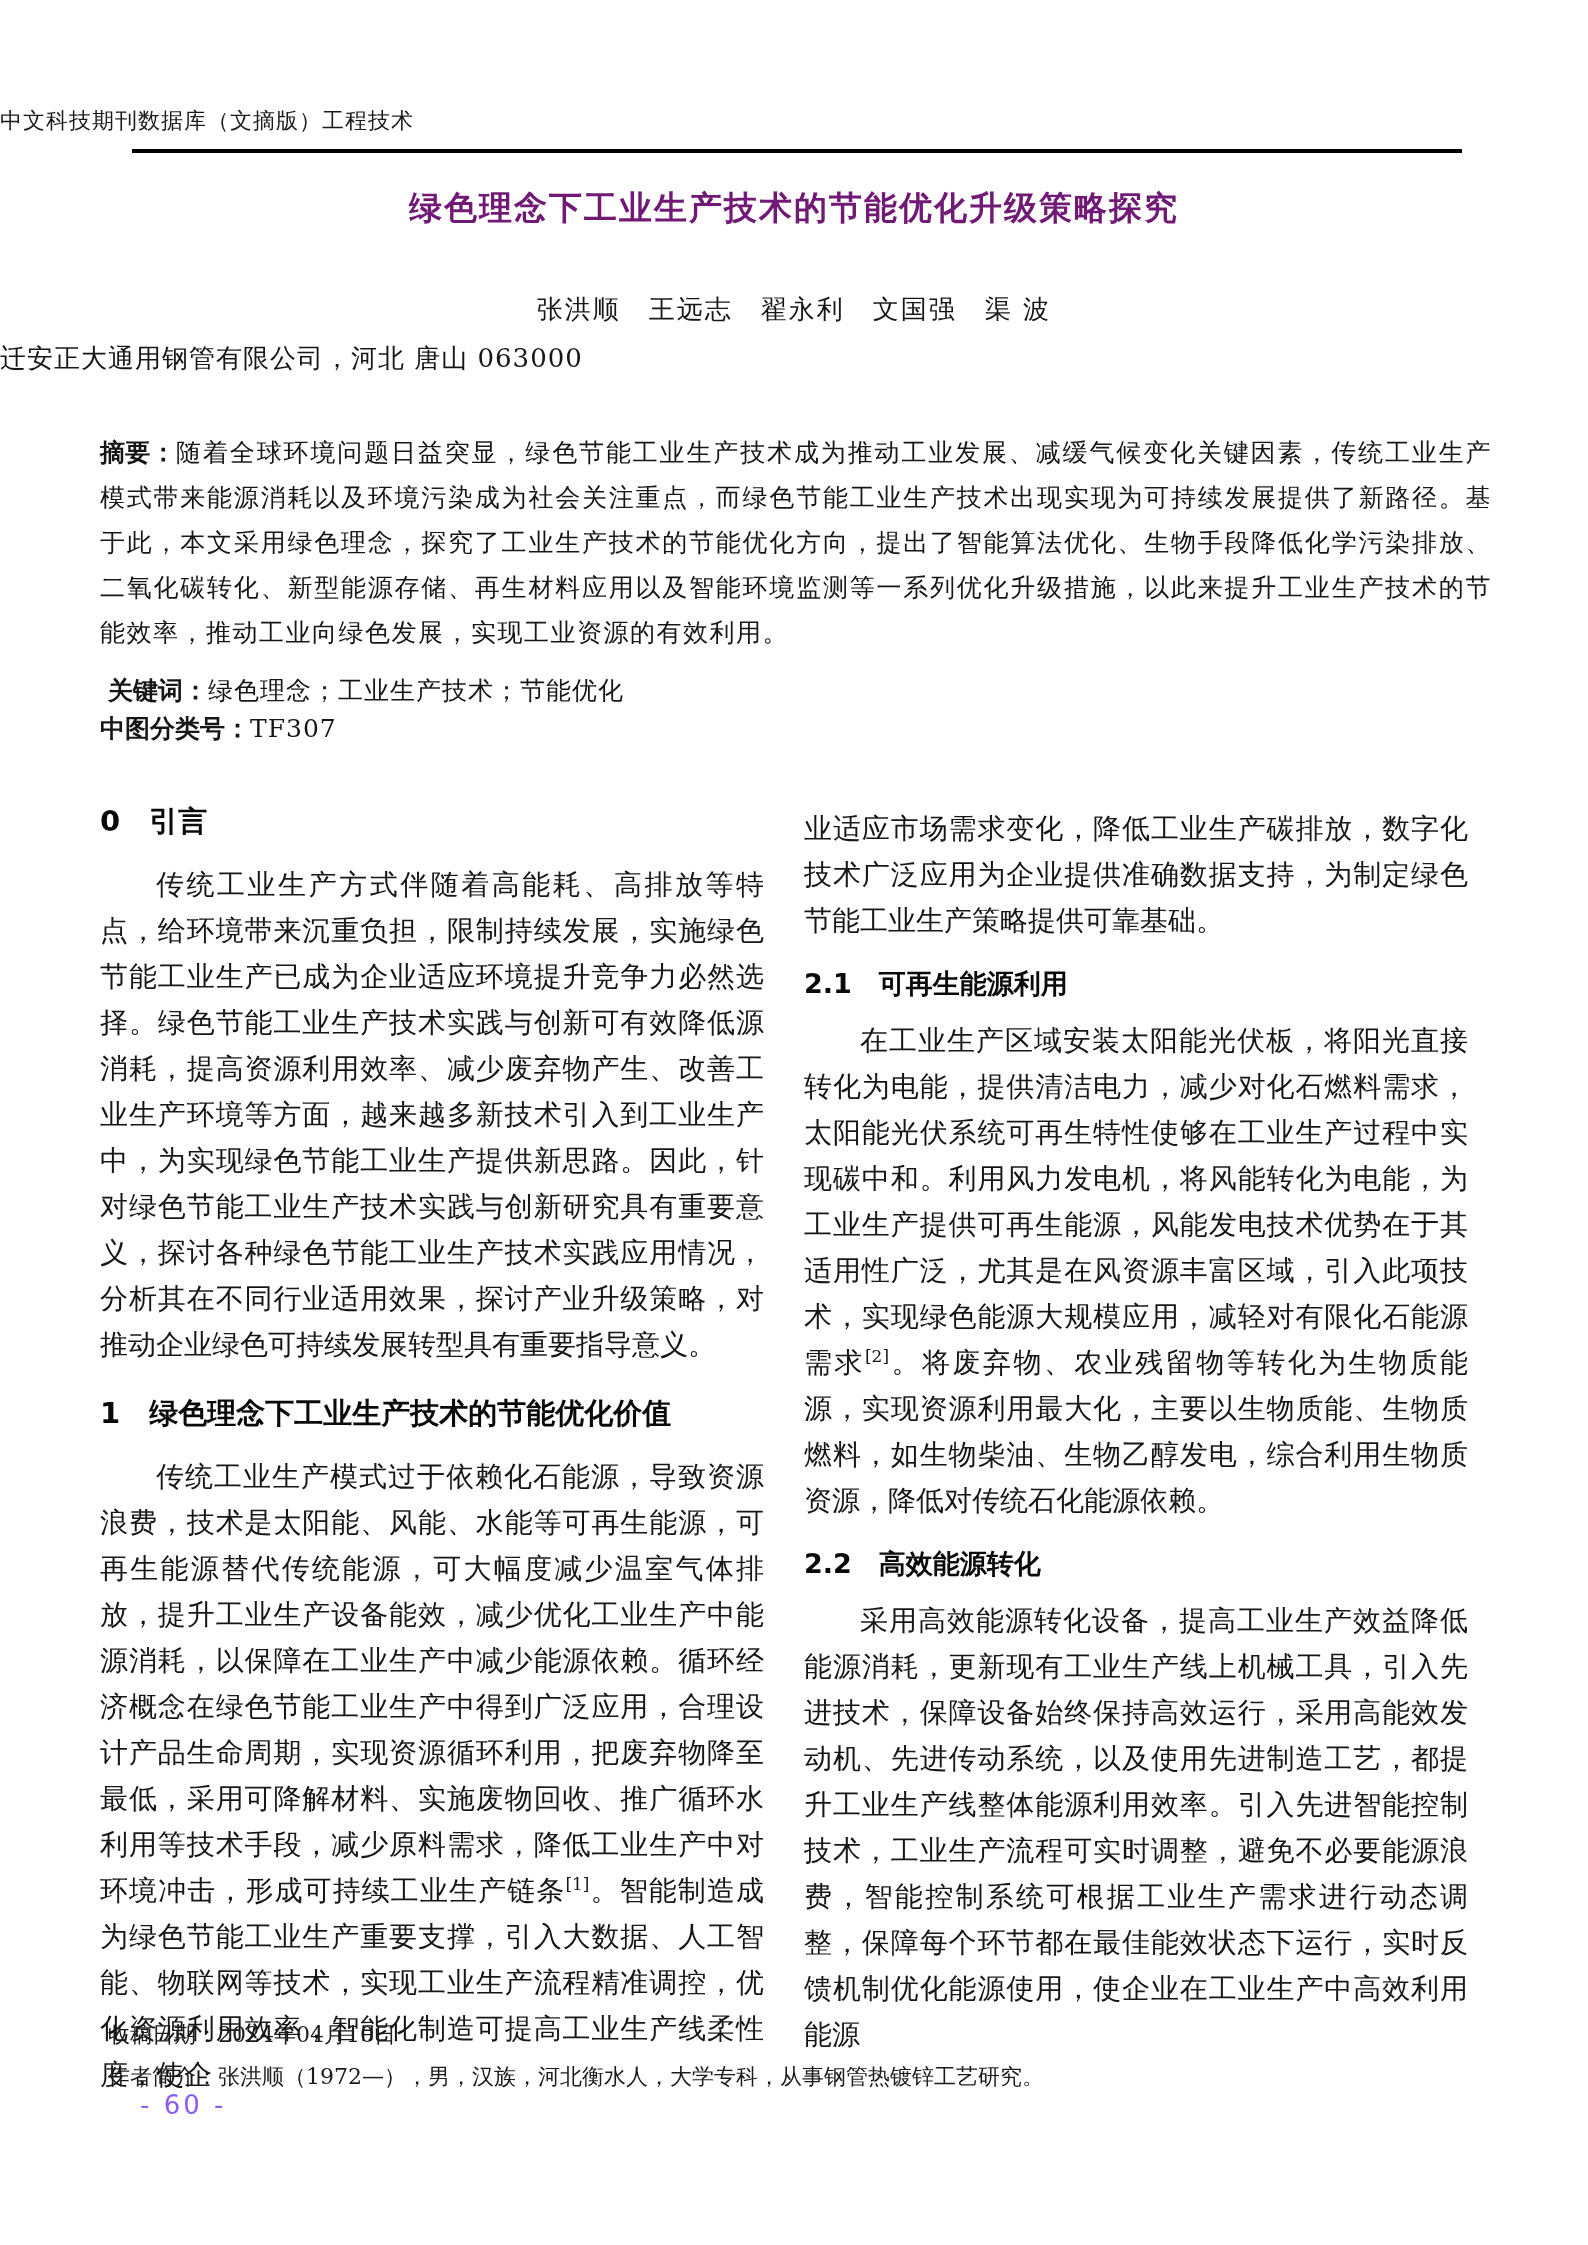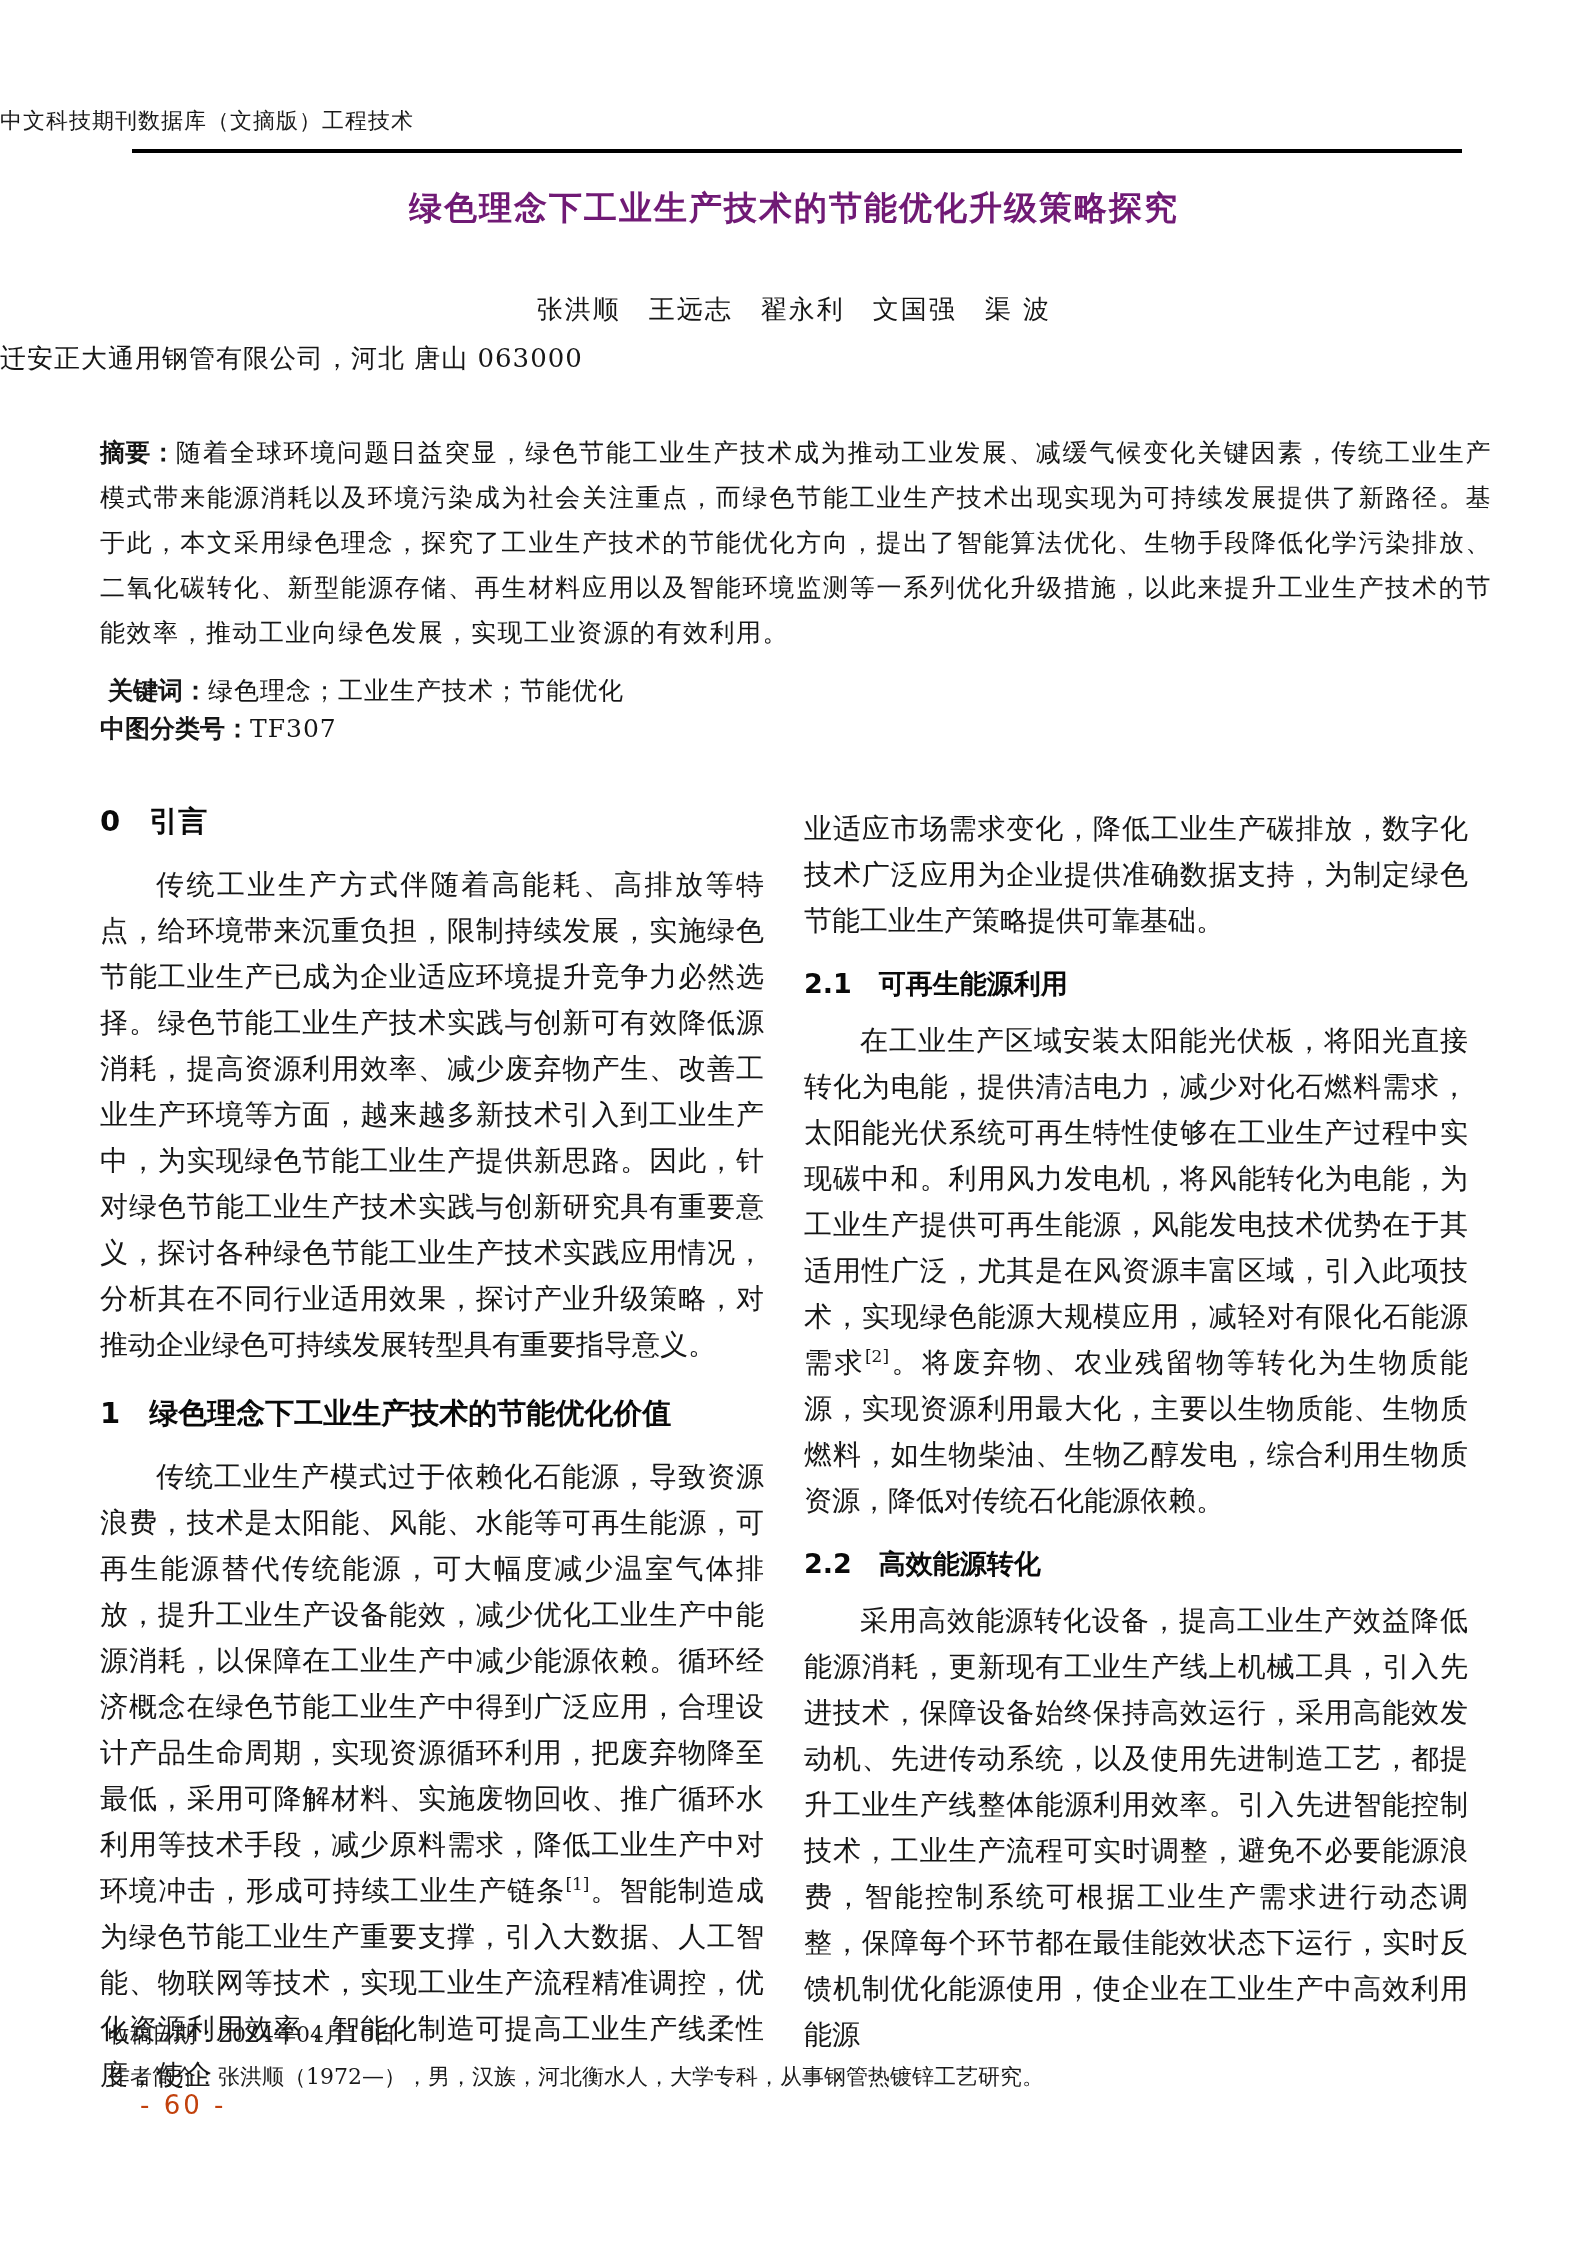--- a/index.html
+++ b/index.html
@@ -83,21 +83,21 @@
   sup.ref { font-size:17px; line-height:0; vertical-align:super; }
 
   .footnote {
     position:absolute; top:2014px; left:108px; width:1392px;
     font-size:22px; line-height:42px; color:#1a1a1a;
   }
   .pagenum {
     position:absolute; top:2090px; left:140px;
     font-size:26px; letter-spacing:3px;
     font-family:"DejaVu Sans","Liberation Sans",sans-serif;
-    color:#c2410c;
+    color:#8b5cf6;
   }
 </style>
 </head>
 <body>
 
 <div class="page">
 
   <div class="journal-header">中文科技期刊数据库（文摘版）工程技术</div>
   <div class="header-rule"></div>
 

